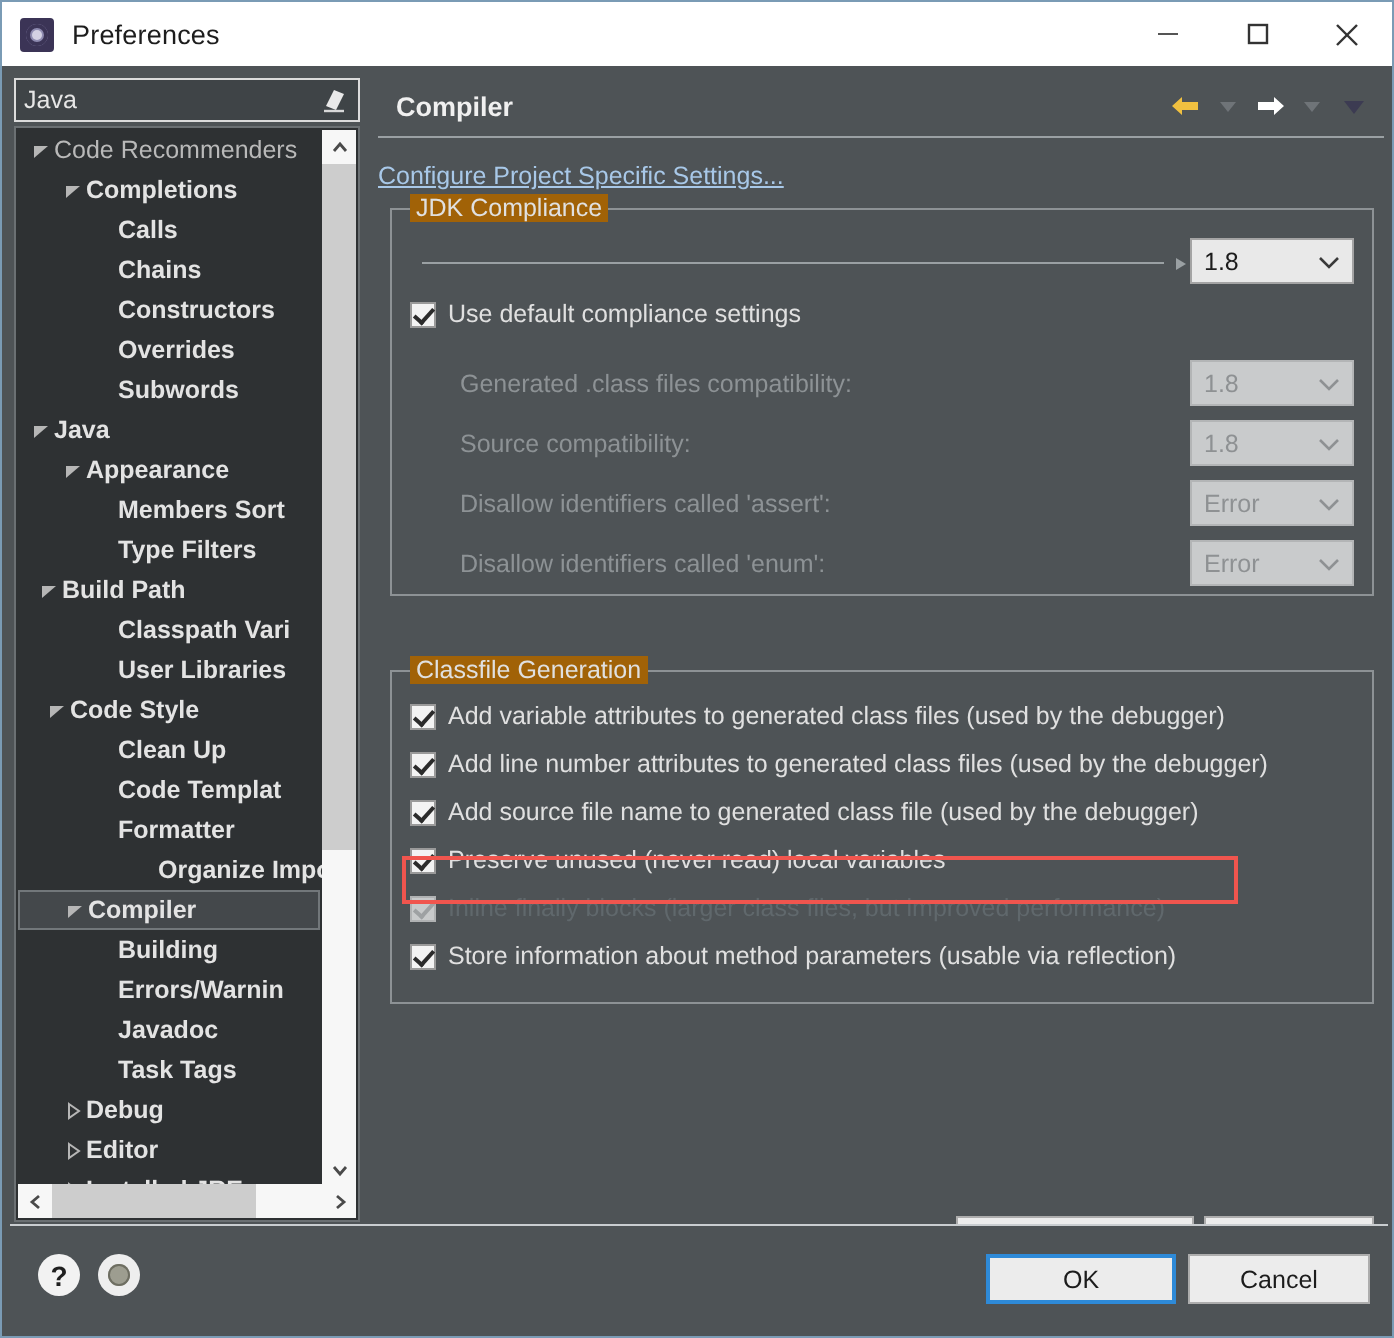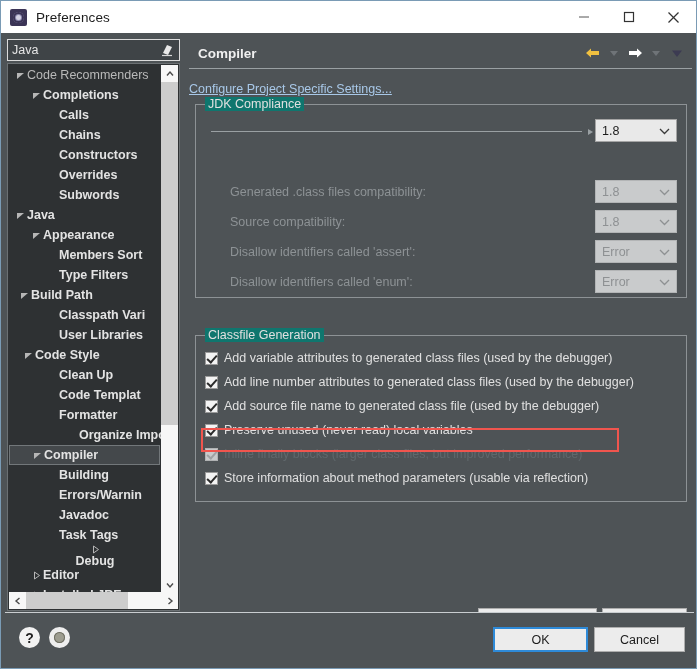--- a/index.html
+++ b/index.html
@@ -254,21 +254,21 @@
 
   
   .group {
     position: absolute;
     border: 1px solid #8d9295;
     box-sizing: border-box;
   }
   .group > .legend {
     position: absolute;
     top: -8px; left: 9px;
-    background: #0f766e;
+    background: #a16207;
     padding: 0 3px;
     font-size: 12.5px;
     color: #e0e0e0;
   }
   #jdk-group { left: 6px; top: 65px; width: 492px; height: 194px; }
   #classfile-group { left: 6px; top: 296px; width: 492px; height: 167px; }
 
   .row {
     position: absolute;
     display: flex;
@@ -598,21 +598,21 @@
               <span>Errors/Warnin</span>
             </div>
             <div class="tree-item bold" style="padding-left: 36px;">
               <span class="twisty"></span>
               <span>Javadoc</span>
             </div>
             <div class="tree-item bold" style="padding-left: 36px;">
               <span class="twisty"></span>
               <span>Task Tags</span>
             </div>
-            <div class="tree-item bold" style="padding-left: 20px; flex-direction: column;">
+            <div class="tree-item bold" style="padding-left: 20px;">
               <span class="twisty">
                 <svg width="9" height="9" viewBox="0 0 9 9">
                   <polygon points="2.5,1 7.5,4.5 2.5,8" fill="none" stroke="#b6b6b6" stroke-width="1"></polygon>
                 </svg>
               </span>
               <span>Debug</span>
             </div>
             <div class="tree-item bold" style="padding-left: 20px;">
               <span class="twisty">
                 <svg width="9" height="9" viewBox="0 0 9 9">
@@ -709,20 +709,24 @@
         <span class="combo">
           <span>1.8</span>
           <span class="chev">
             <svg width="11" height="8" viewBox="0 0 11 8">
                 <polyline points="1,2 5.5,6.5 10,2" fill="none" stroke="#3a3a3a" stroke-width="1.3"></polyline>
               </svg>
           </span>
         </span>
       </div>
 
+      <div class="row" style="left:9px; top:45px;">
+        <span class="cb checked"></span>
+        <span>Use default compliance settings</span>
+      </div>
 
       <div id="jdk-fields">
           <div class="row disabled" style="left: 34px; top: 75px; width: 447px;">
             <span>Generated .class files compatibility:</span>
             <span style="flex: 1 1 0%;"></span>
             <span class="combo disabled">
               <span>1.8</span>
               <span class="chev">
                 <svg width="11" height="8" viewBox="0 0 11 8">
                   <polyline points="1,2 5.5,6.5 10,2" fill="none" stroke="#8e9193" stroke-width="1.3"></polyline>

